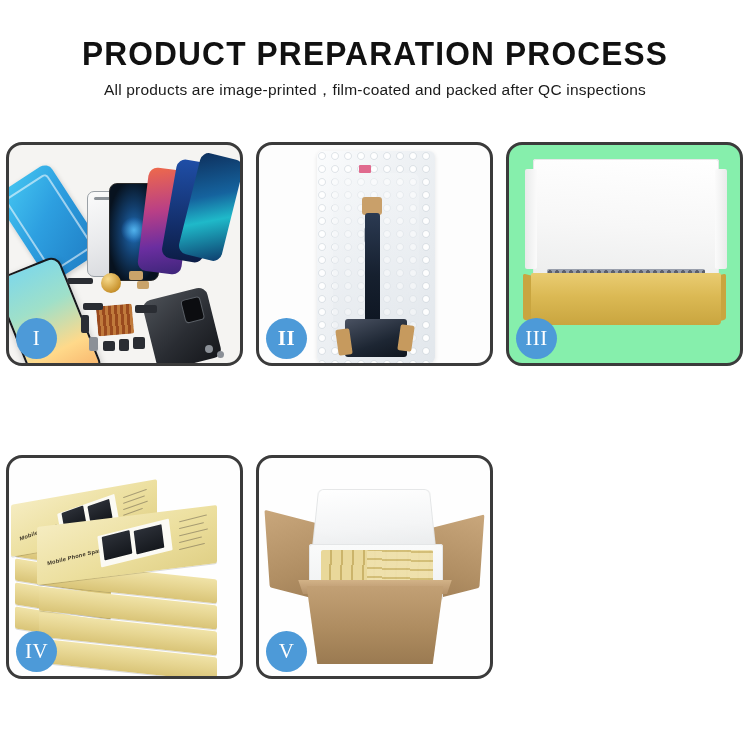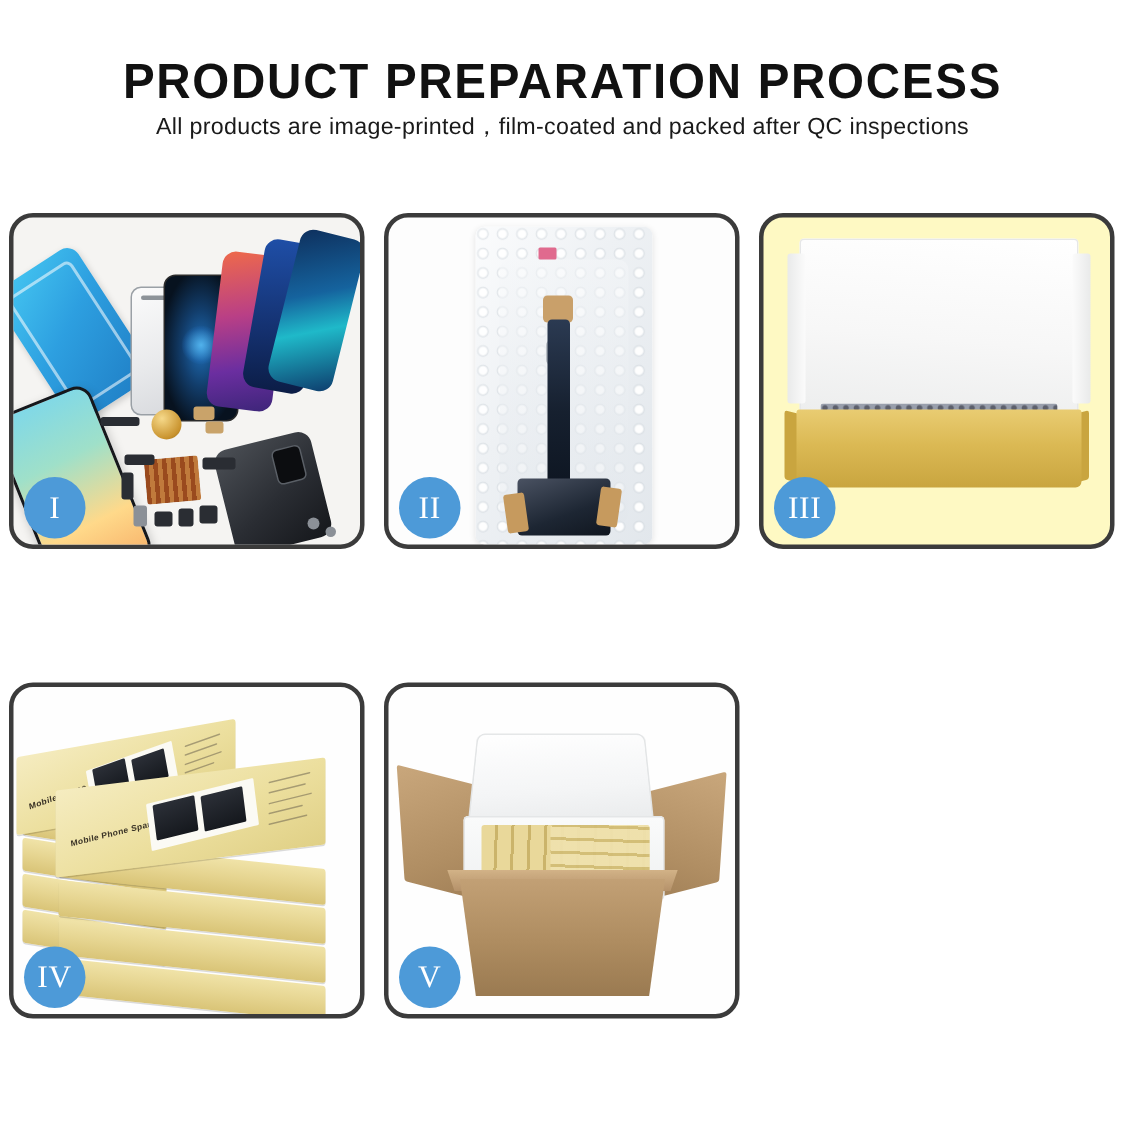--- a/index.html
+++ b/index.html
@@ -30,20 +30,21 @@
     line-height: 40px;
     white-space: nowrap;
     transform: scaleX(0.96);
   }
   .subtitle {
     font-family: "Liberation Sans", sans-serif;
     font-size: 15.5px;
     font-weight: 400;
     color: #1a1a1a;
     line-height: 22px;
+    margin-top: 5px;
     white-space: nowrap;
     letter-spacing: 0.2px;
   }
 
   
   .grid {
     position: absolute;
     left: 6px;
     top: 142px;
     width: 738px;
@@ -168,21 +169,21 @@
   }
   .coin {
     position:absolute; left:92px; top:128px; width:20px; height:20px; border-radius:50%;
     background: radial-gradient(circle at 35% 30%, #f6d98a, #c9932e 70%, #8d6415);
   }
   .part { position:absolute; background:#2a2d33; border-radius:2px; }
   .part.tan { background:#c9a36a; }
   .part.gray { background:#8b9097; }
 
   
-  .p2 { background: #fdfdfd; }
+  .p2 { background: #fdfdfd; font-weight: bold; }
   .bubblebag {
     position: absolute;
     left: 58px; top: 6px; width: 118px; height: 212px;
     background:
       radial-gradient(circle at 5px 5px, rgba(255,255,255,.95) 2.4px, rgba(205,212,218,.55) 3.6px, transparent 4.2px) 0 0/13px 13px,
       linear-gradient(120deg,#fbfcfd 0%,#eef1f4 40%,#e2e7ec 100%);
     border-radius: 6px;
     box-shadow: 0 1px 4px rgba(0,0,0,.10);
   }
   .bag-inner {
@@ -210,21 +211,21 @@
   .lcdpanel {
     position:absolute; left:28px; top:168px; width:62px; height:38px;
     background: linear-gradient(160deg,#4a5262 0%,#1d2633 60%,#10161f 100%);
     border-radius:3px;
   }
   .tab-l { position:absolute; left:20px; top:178px; width:14px; height:26px; background:#c69a5e; border-radius:2px; transform:rotate(-8deg); }
   .tab-r { position:absolute; left:82px; top:174px; width:14px; height:26px; background:#c69a5e; border-radius:2px; transform:rotate(8deg); }
   .pinklabel { position:absolute; left:42px; top:14px; width:12px; height:8px; background:#e06a8e; border-radius:1px; }
 
   
-  .p3 { background: #fef9c3; }
+  .p3 { background: #86efac; }
   .lid {
     position:absolute; left:24px; top:14px; width:186px; height:120px;
     background: linear-gradient(185deg,#ffffff 0%,#f7f7f7 55%,#eceded 100%);
     border-radius:3px;
     box-shadow: inset 0 0 0 1px #e6e7e8;
   }
   .lid::before {
     content:""; position:absolute; left:-8px; top:10px; width:12px; height:100px;
     background:linear-gradient(90deg,#e9eaea,#fbfbfb); border-radius:2px;
   }

